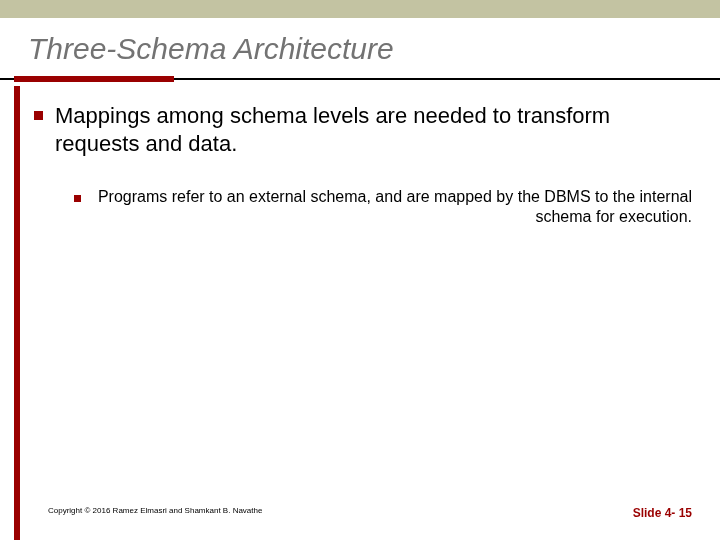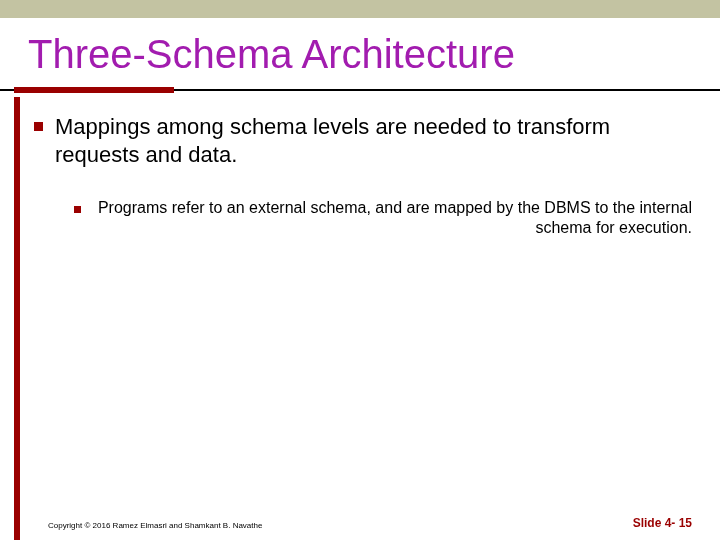--- a/index.html
+++ b/index.html
@@ -13,23 +13,24 @@
   }
   .top-bar {
     width: 100%;
     height: 18px;
     background: #c3c3a2;
   }
   .title-area {
     padding: 14px 28px 6px 28px;
   }
   .title {
-    font-size: 40px;
-    color: #a21caf;
+    font-size: 30px;
+    color: #737373;
     font-weight: normal;
+    font-style: italic;
   }
   .divider-wrap {
     margin: 4px 0 0 0;
     height: 10px;
     position: relative;
   }
   .divider-line {
     position: absolute;
     left: 0; right: 0;
     top: 2px;
@@ -87,21 +88,21 @@
     line-height: 1.28;
     color: #000;
     margin-bottom: 4px;
     text-align: right;
   }
   .footer {
     position: absolute;
     left: 0; right: 0; bottom: 0;
     height: 34px;
     display: flex;
-    align-items: flex-end;
+    align-items: flex-start;
     justify-content: space-between;
     padding: 0 28px 10px 48px;
   }
   .copyright {
     font-size: 8px;
     color: #000;
   }
   .slide-num {
     font-size: 12px;
     font-weight: bold;

